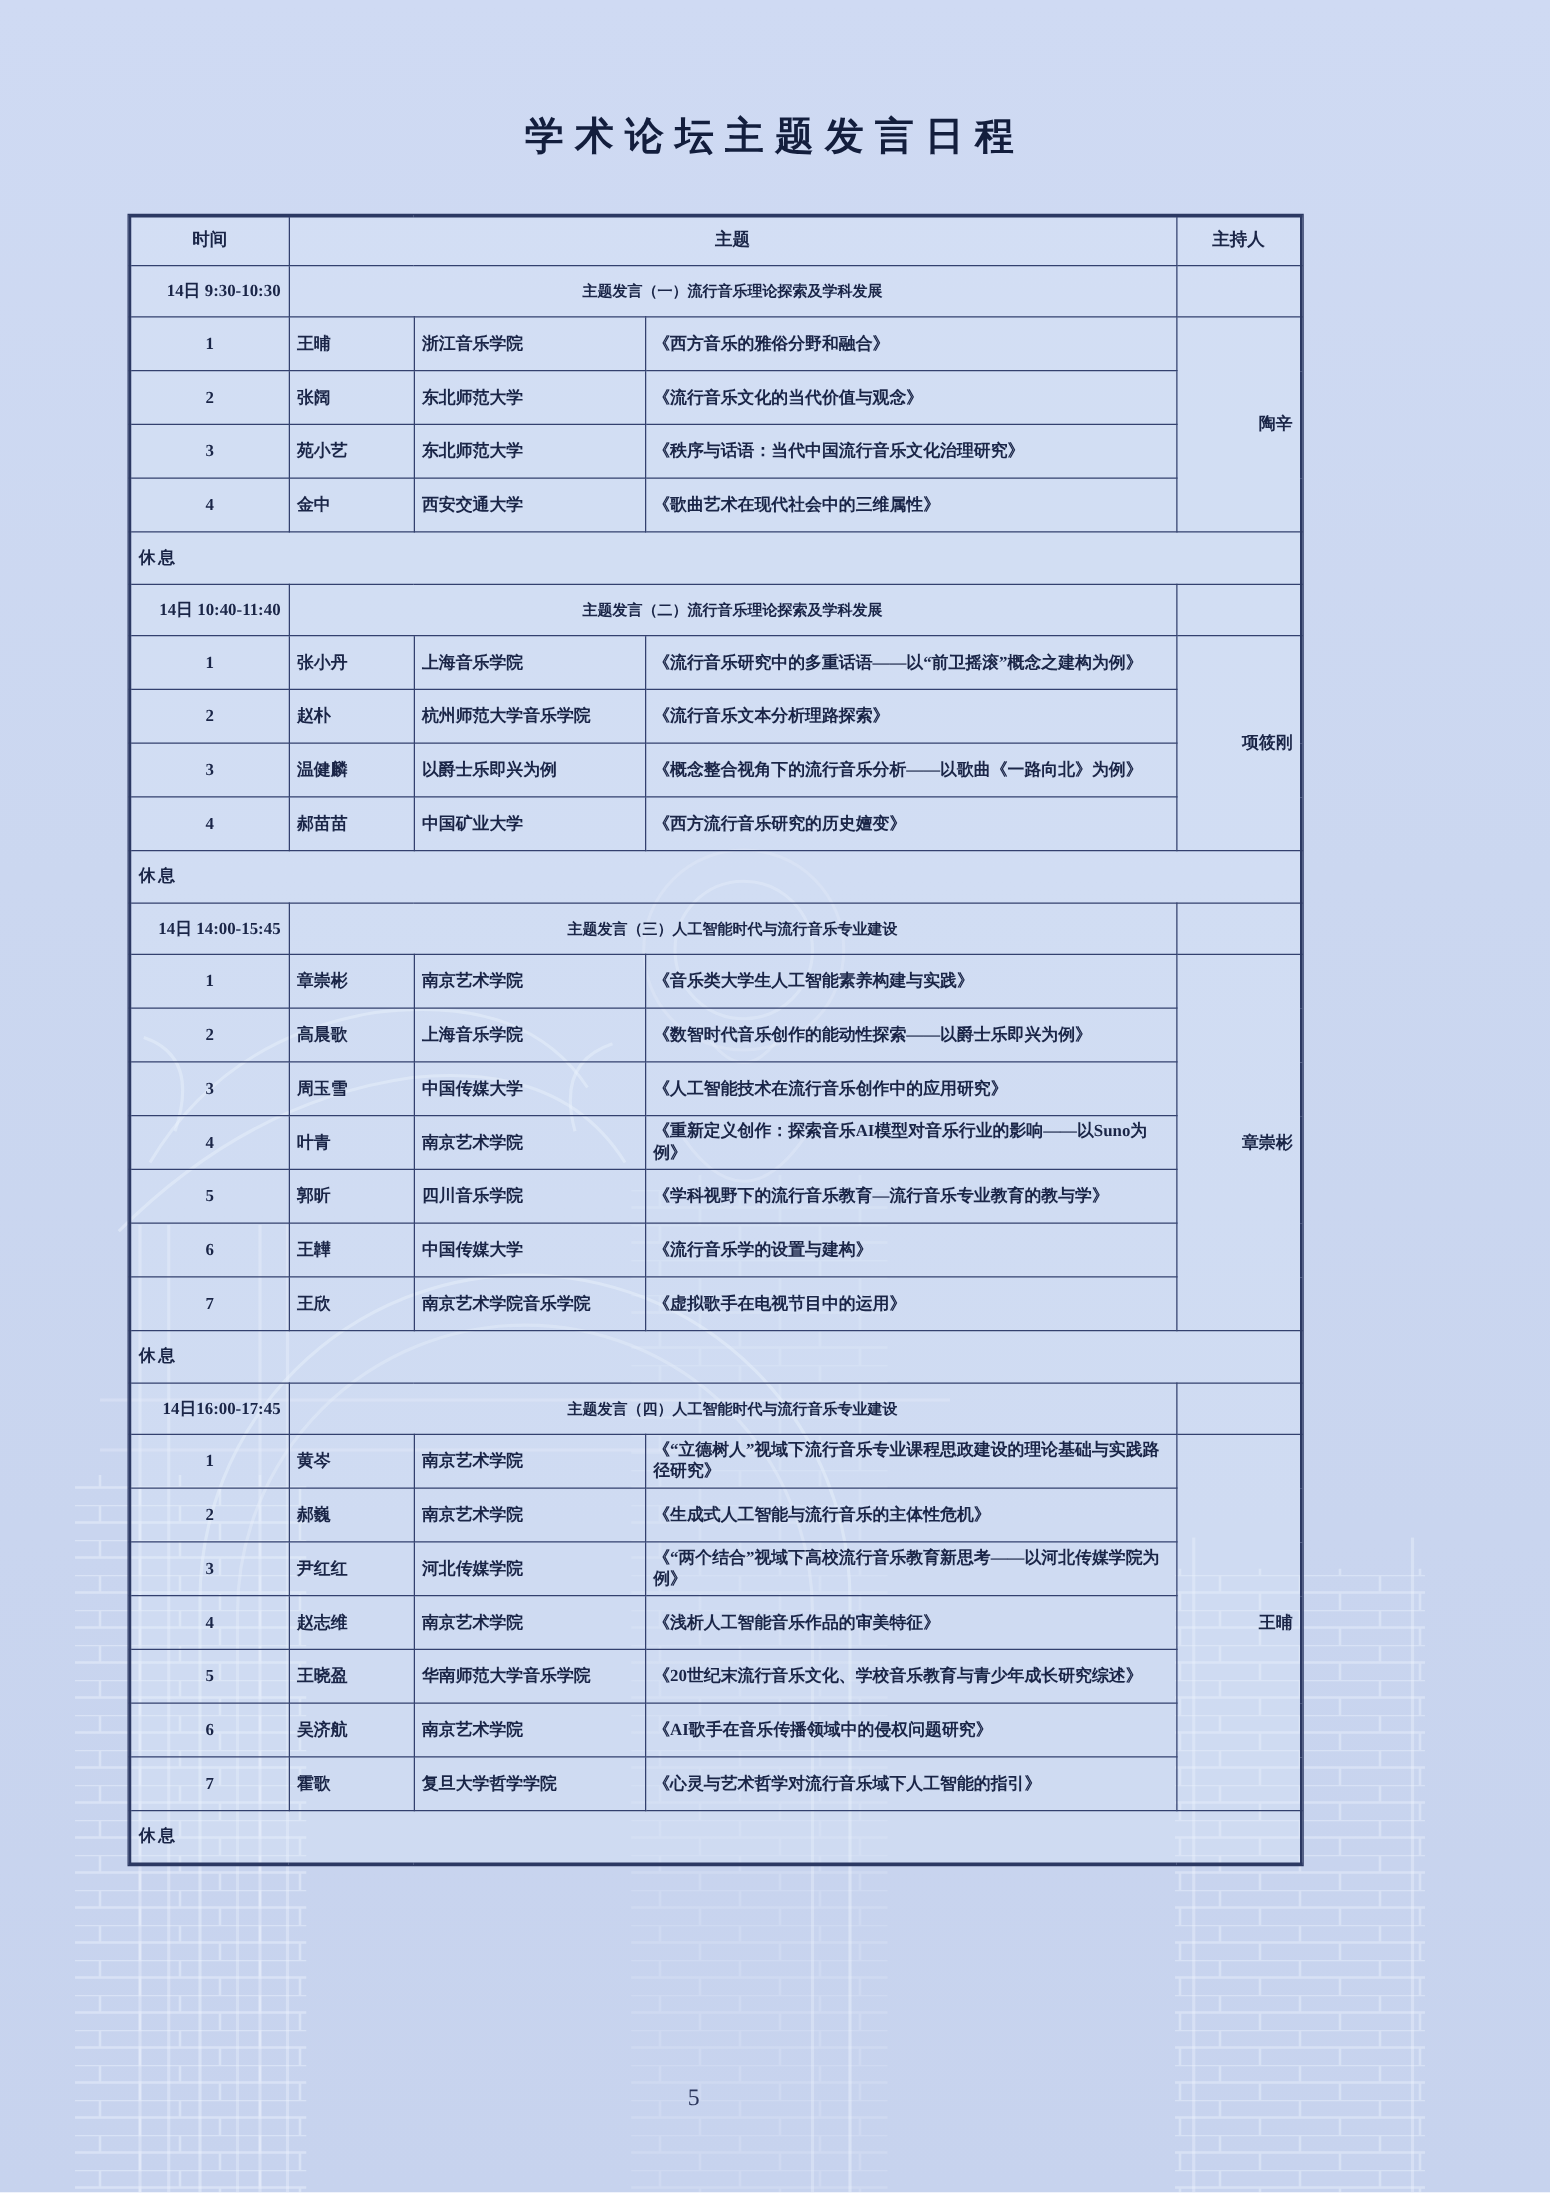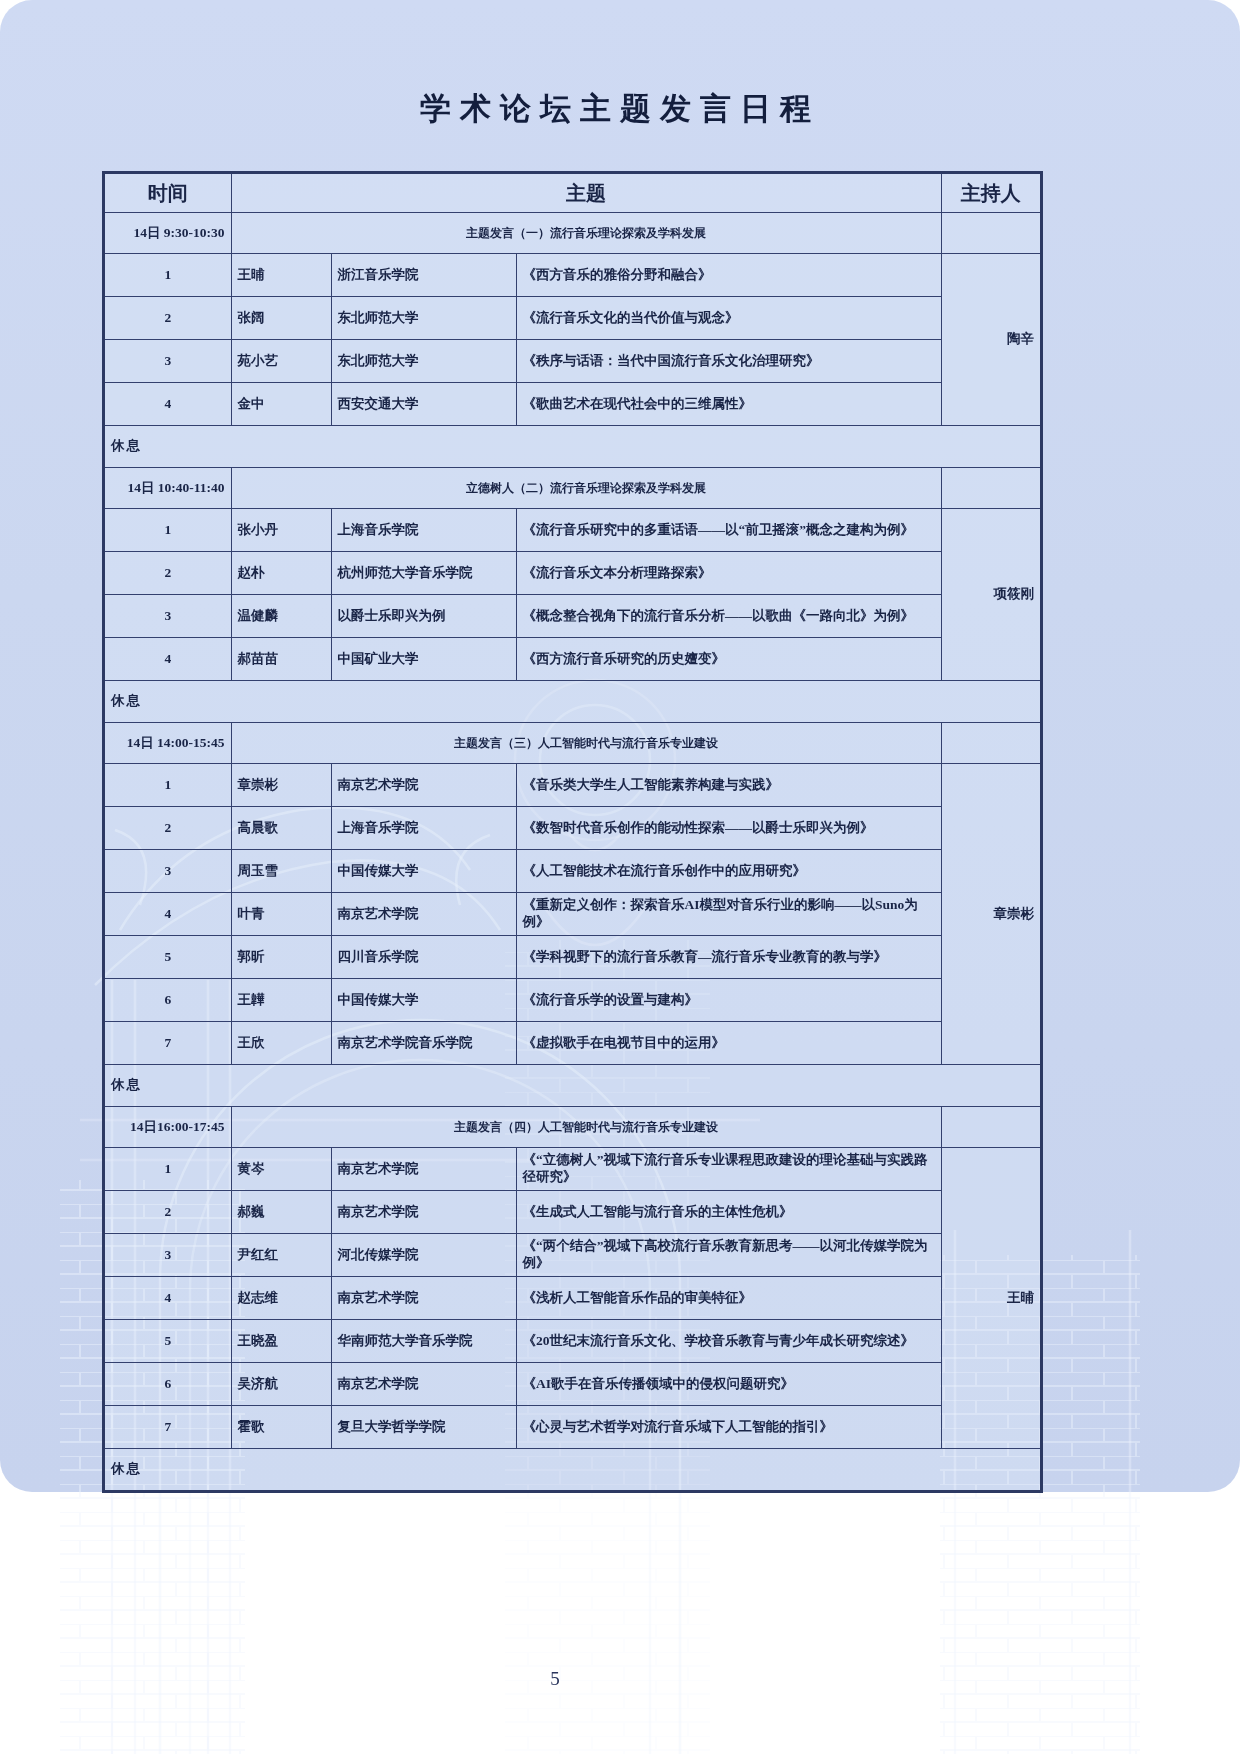--- a/index.html
+++ b/index.html
@@ -3,24 +3,23 @@
 <meta charset="utf-8">
 <style>
   html, body {
     margin: 0; padding: 0;
     width: 1240px; height: 1754px;
     overflow: hidden;
     font-family: "Liberation Serif", "DejaVu Serif", serif;
   }
   .page {
     position: relative;
-    width: 1240px; height: 1492px;
+    width: 1240px; height: 1754px;
     background: linear-gradient(180deg, #cfdaf3 0%, #cbd7f0 40%, #c7d3ee 100%);
     color: #1a2547;
-    border-radius: 32px;
   }
   .bg-art {
     position: absolute; left: 0; top: 0; width: 1240px; height: 1754px;
     pointer-events: none;
   }
   .doc-title {
     position: absolute;
     top: 88px; left: 0; width: 1240px;
     text-align: center;
     font-size: 31px;
@@ -39,21 +38,21 @@
     color: #1a2547;
     background: rgba(229, 238, 252, 0.25);
   }
   table.schedule td, table.schedule th {
     border: 1.6px solid #33406e;
     padding: 2px 6px;
     line-height: 1.25;
     overflow: hidden;
   }
   table.schedule { border: 2.2px solid #2c3963; outline: 1px solid #2c3963; }
-  tr.head-row th { height: 34px; text-align: center; font-size: 20px; }
+  tr.head-row th { height: 34px; text-align: center; font-size: 14px; }
   tr.section-row td { height: 36px; }
   td.c-time { text-align: right; }
   td.c-section { text-align: center; font-size: 12px; }
   tr.speaker-row td { height: 38px; }
   td.c-num { text-align: center; }
   td.c-name { padding-left: 12px; }
   td.c-inst { padding-left: 12px; }
   td.c-title { padding-left: 12px; }
   td.c-host { text-align: right; }
   tr.break-row td { height: 37px; letter-spacing: 2px; }
@@ -144,21 +143,21 @@
           <td class="c-num">4</td>
           <td class="c-name">金中</td>
           <td class="c-inst">西安交通大学</td>
           <td class="c-title">《歌曲艺术在现代社会中的三维属性》</td>
         </tr>
         <tr class="break-row">
           <td colspan="5">休息</td>
         </tr>
         <tr class="section-row">
           <td class="c-time">14日 10:40-11:40</td>
-          <td class="c-section" colspan="3">立德树人（二）流行音乐理论探索及学科发展</td>
+          <td class="c-section" colspan="3">主题发言（二）流行音乐理论探索及学科发展</td>
           <td></td>
         </tr>
         <tr class="speaker-row">
           <td class="c-num">1</td>
           <td class="c-name">张小丹</td>
           <td class="c-inst">上海音乐学院</td>
           <td class="c-title">《流行音乐研究中的多重话语——以“前卫摇滚”概念之建构为例》</td>
           <td class="c-host" rowspan="4">项筱刚</td>
         </tr>
         <tr class="speaker-row">

